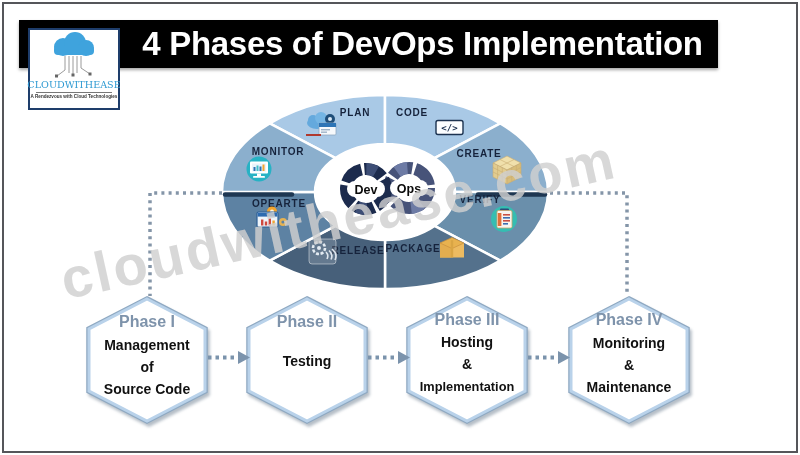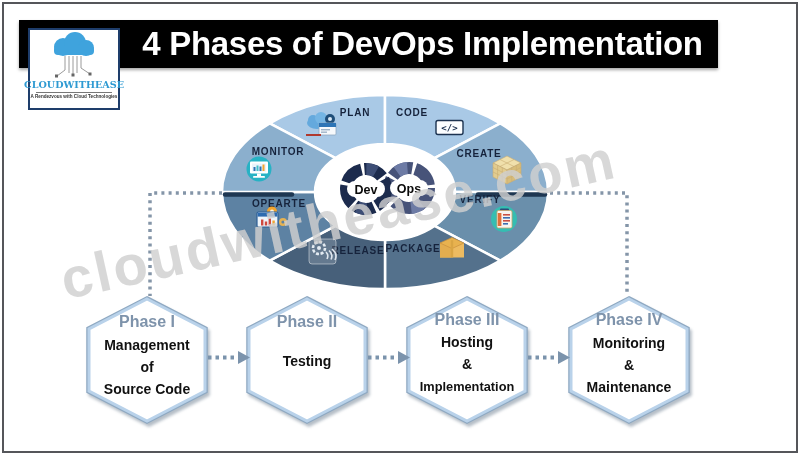--- a/index.html
+++ b/index.html
@@ -19,21 +19,21 @@
     margin:16px; color:#fff; font-size:33px; font-weight:bold; letter-spacing:-.3px;
     white-space:nowrap;
   }
   .logo{
     position:absolute; left:28px; top:28px; width:92px; height:82px;
     background:#fff; border:2px solid #1e3d6b; box-sizing:border-box;
     display:flex; flex-direction:column; align-items:center; z-index:5;
   }
   .logo svg{display:block;}
   .logo .brand{
-    font-family:"DejaVu Serif", serif; font-weight:bold; font-size:9.6px;
+    font-family:"DejaVu Serif", serif; font-weight:normal; font-size:9.6px;
     color:#2e9ad2; margin-top:1px; white-space:nowrap;
   }
   .logo .rule{width:76px; height:1px; background:#777; margin:2px 0 1px 0;}
   .logo .tagline{
     font-size:4.6px; font-weight:bold; color:#333; white-space:nowrap; letter-spacing:0;
   }
   .scene{position:absolute; left:0; top:0; z-index:1;}
   .seg-label{font-size:10px; font-weight:bold; fill:#16233c; letter-spacing:.8px; text-anchor:middle;}
   .codeglyph{font-family:"DejaVu Sans Mono", monospace; font-weight:bold; font-size:9px; fill:#13294a; text-anchor:middle;}
   .dev-ops{font-size:12.5px; font-weight:bold; fill:#0a0a0a; text-anchor:middle;}

